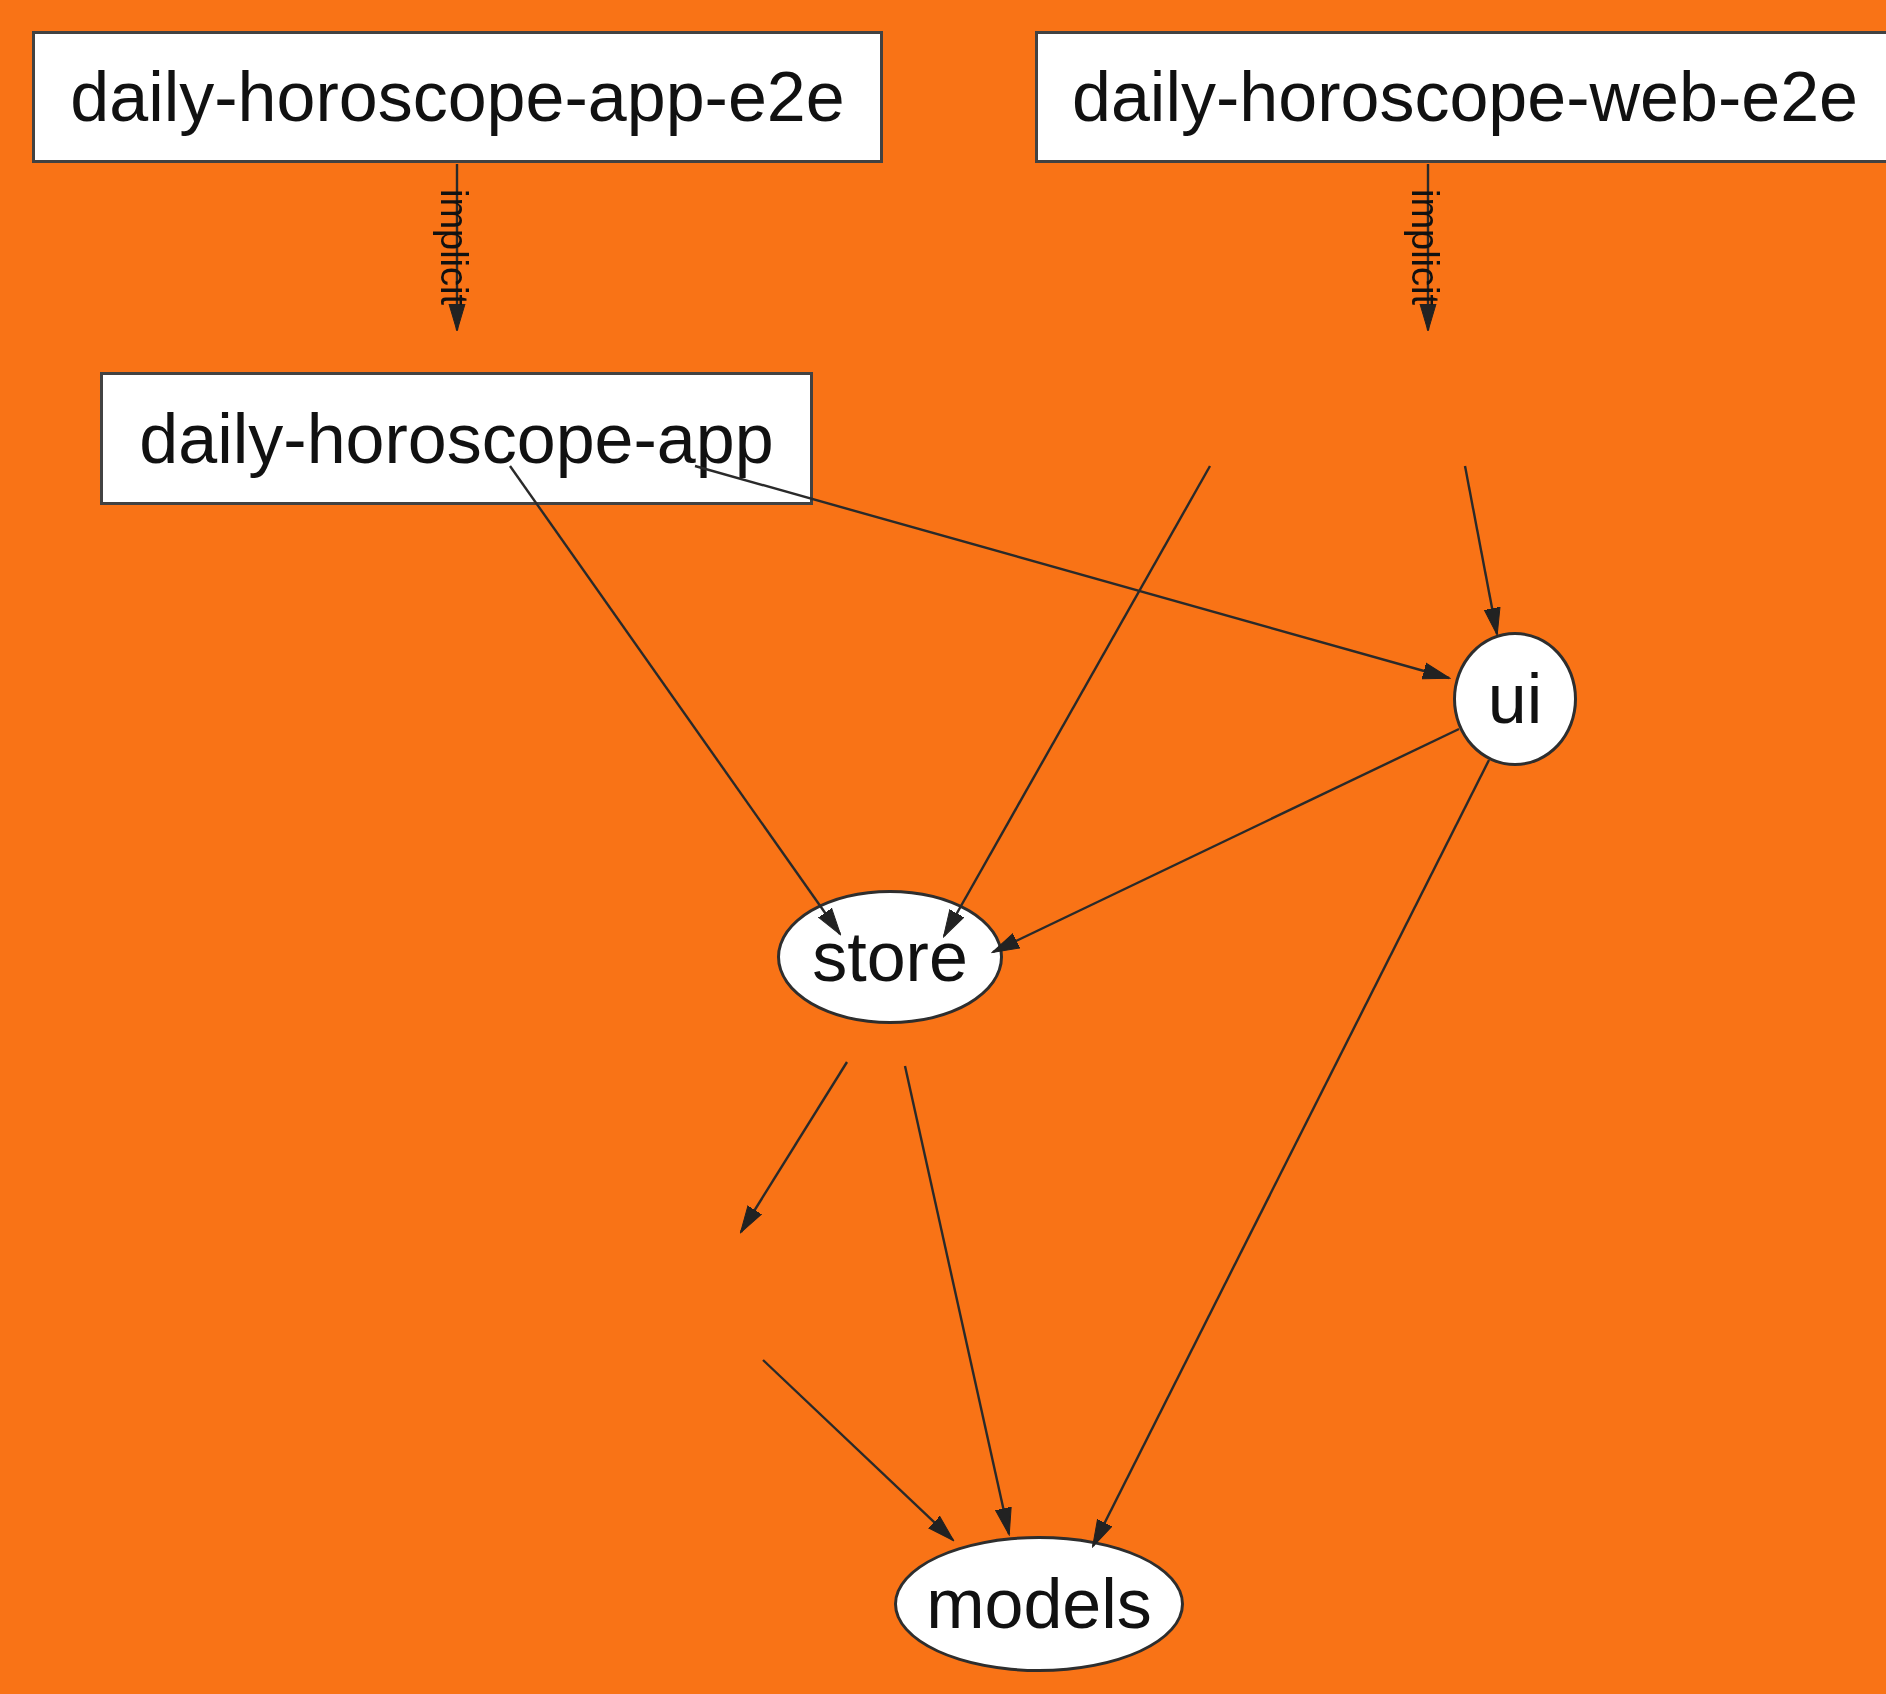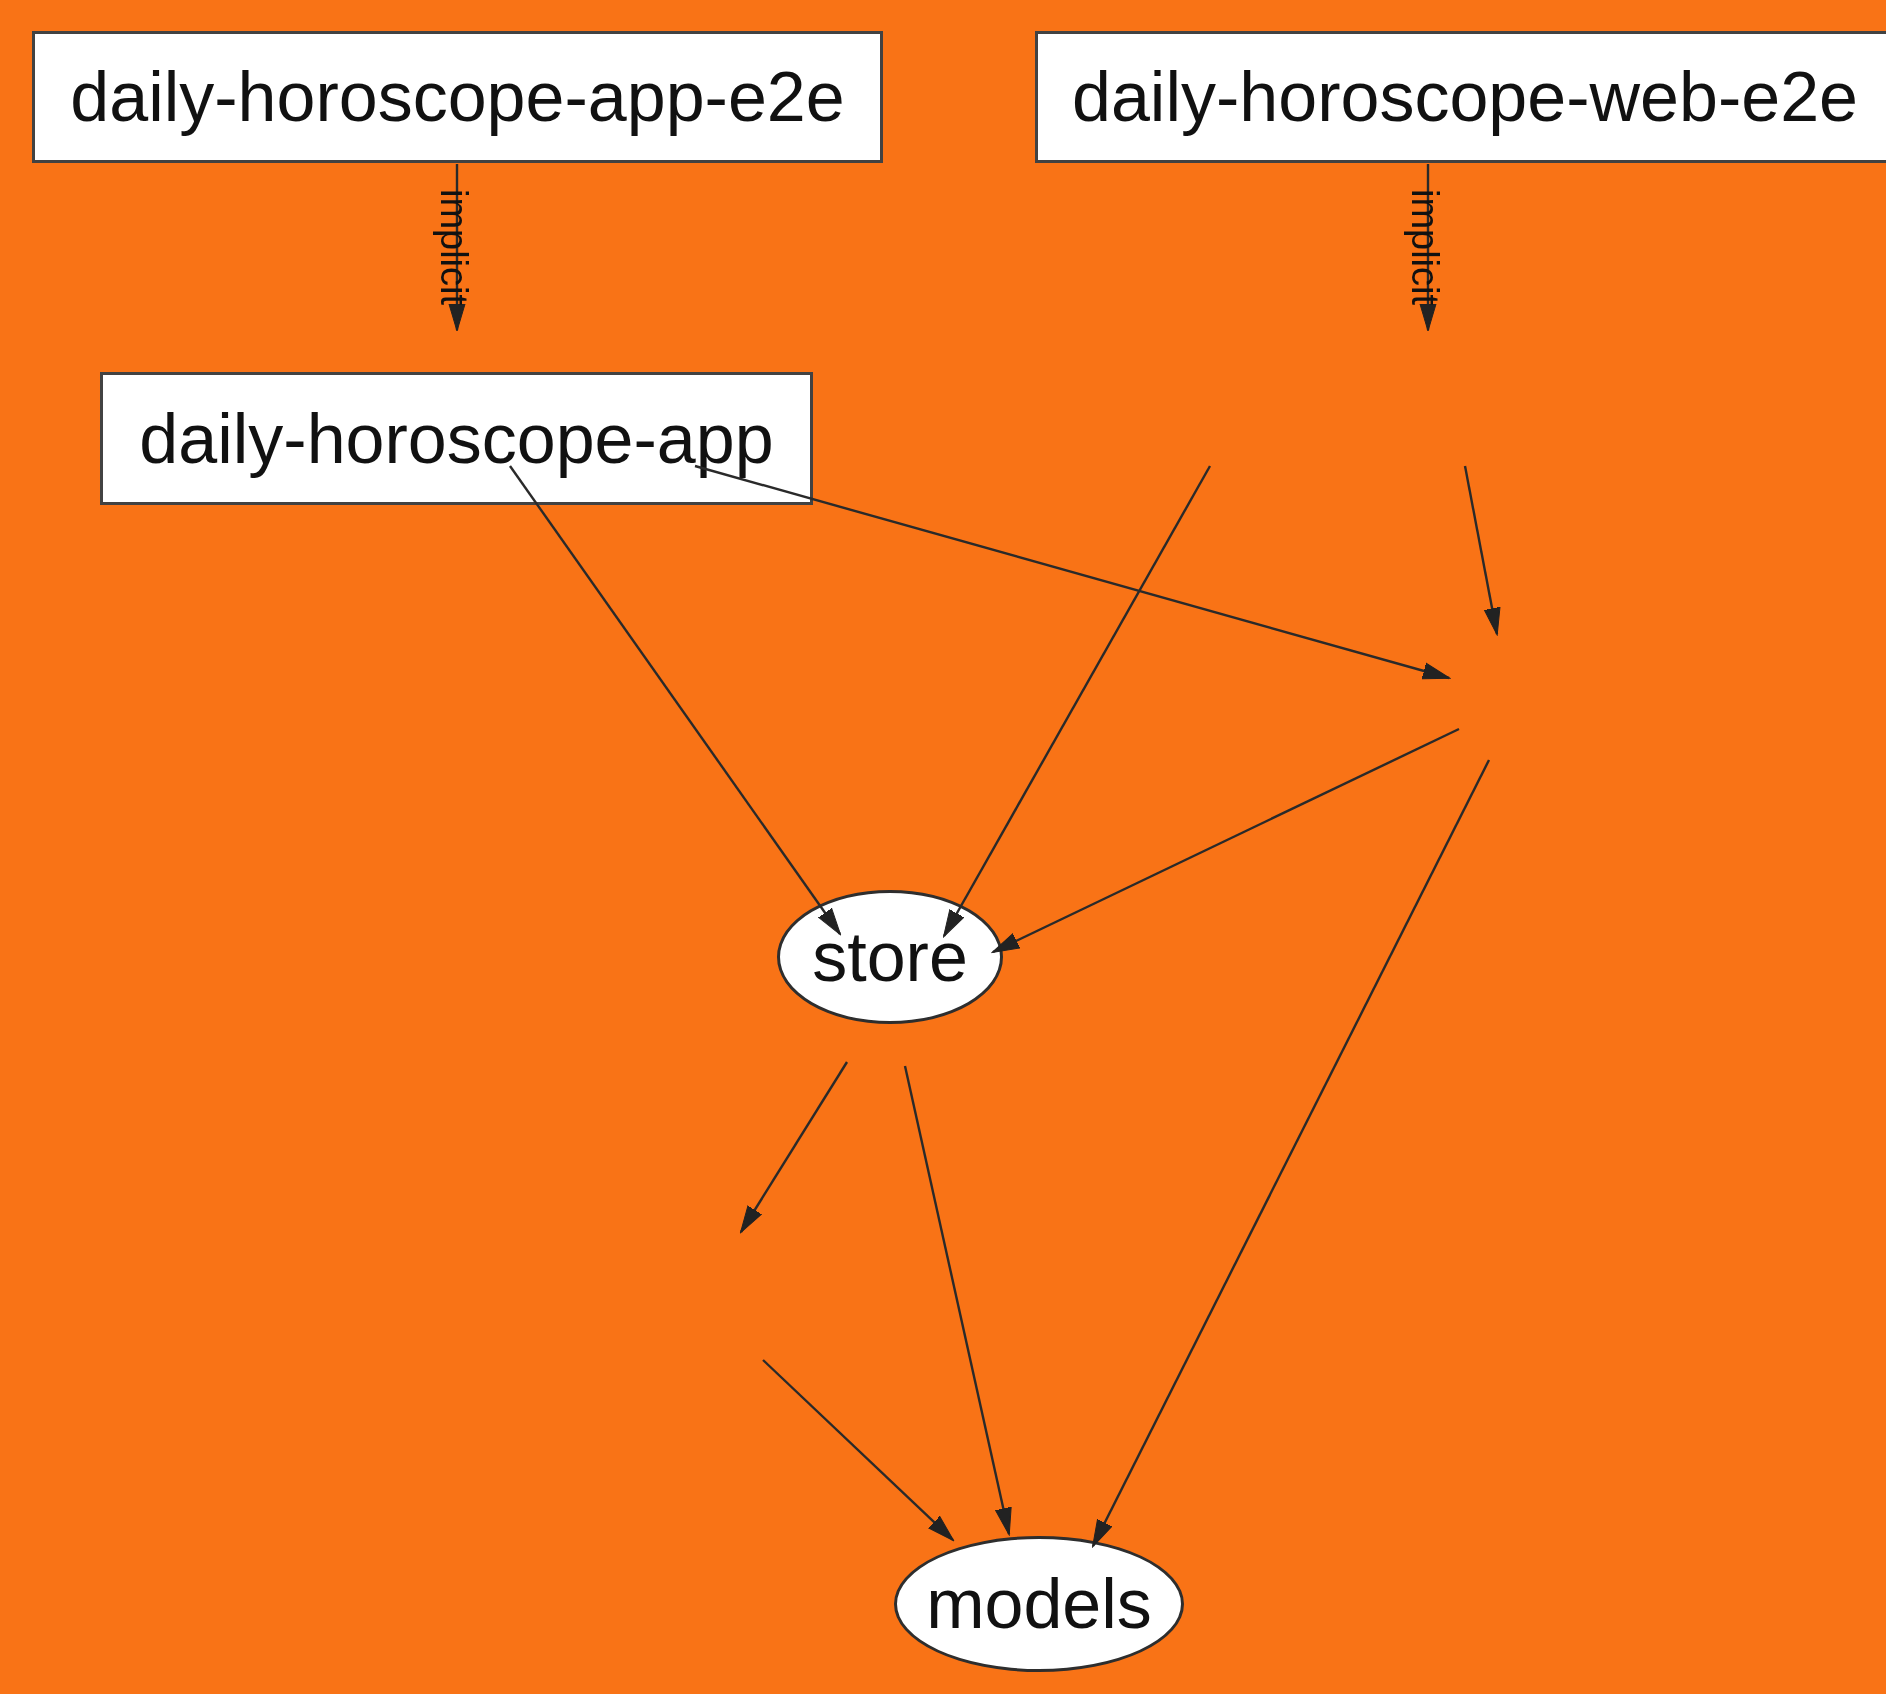--- a/index.html
+++ b/index.html
@@ -85,20 +85,23 @@
 
   <div class="node box" style="left:1035px; top:31px; width:860px; height:132px;">
     <span>daily-horoscope-web-e2e</span>
   </div>
 
   <div class="node box" style="left:100px; top:332px; width:713px; height:133px;margin-top:40px;">
     <span>daily-horoscope-app</span>
   </div>
 
 
+  <div class="node ellipse" style="left:1453px; top:632px; width:124px; height:134px;">
+    <span>ui</span>
+  </div>
 
   <div class="node ellipse" style="left:777px; top:890px; width:226px; height:134px;">
     <span>store</span>
   </div>
 
 
   <div class="node ellipse" style="left:894px; top:1536px; width:290px; height:136px;">
     <span>models</span>
   </div>
 

